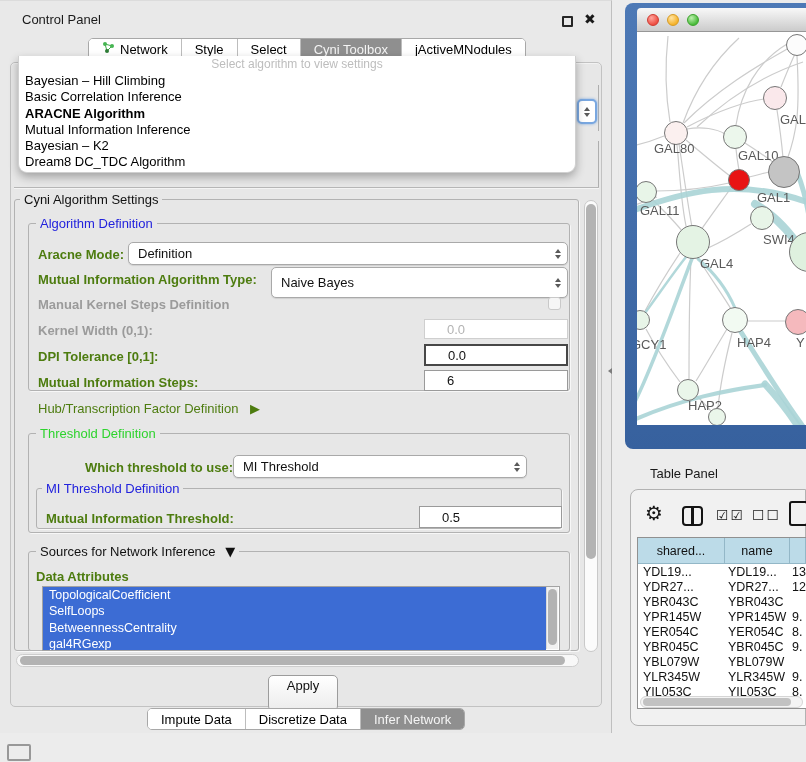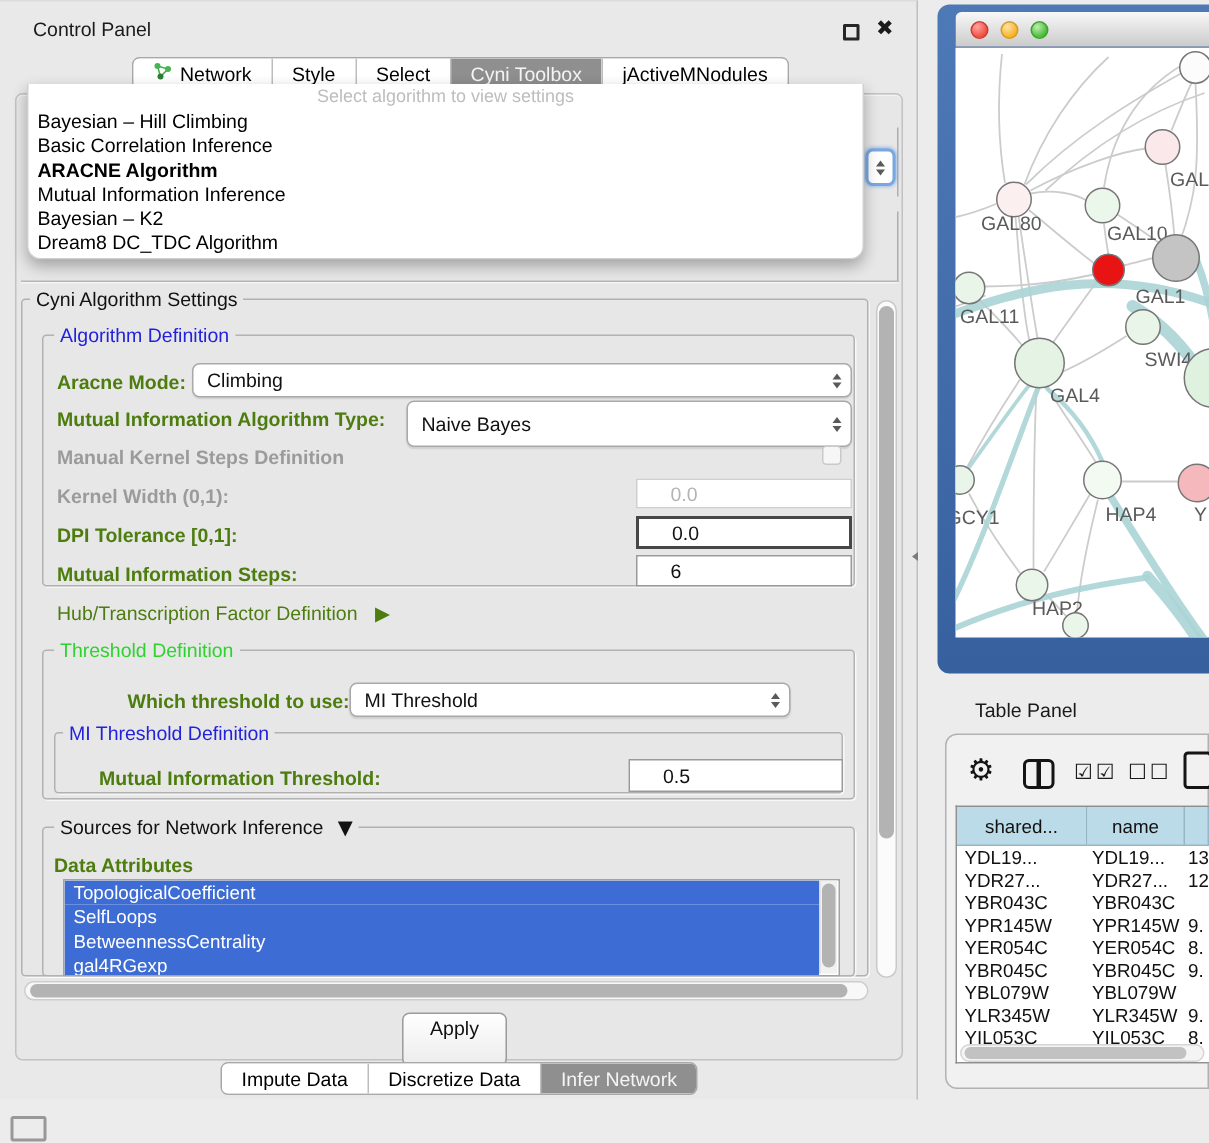--- a/index.html
+++ b/index.html
@@ -173,21 +173,21 @@
   </div>
 
   <div class="abs group" style="left:14px; top:198px; width:565px; height:452px;"></div>
   <div class="abs group-title" style="left:20px; top:192px;">Cyni Algorithm Settings</div>
 
   <div class="abs group" style="left:28px; top:222px; width:542px; height:168px;"></div>
   <div class="abs group-title gt-blue" style="left:36px; top:216px;">Algorithm Definition</div>
 
   <div class="abs lbl" style="left:38px; top:246px;">Aracne Mode:</div>
   <div class="abs combo" style="left:128px; top:241px; width:440px; height:23px;">
-    <span>Climbing</span>
+    <span>Definition</span>
     <span class="arrows">
         <span class="tri-up"></span>
         <span class="tri-down"></span>
       </span>
   </div>
 
   <div class="abs lbl" style="left:38px; top:271px;">Mutual Information Algorithm Type:</div>
   <div class="abs combo" style="left:271px; top:266px; width:297px; height:31px;">
     <span>Naive Bayes</span>
     <span class="arrows">
@@ -227,21 +227,21 @@
     <span>MI Threshold</span>
     <span class="arrows">
         <span class="tri-up"></span>
         <span class="tri-down"></span>
       </span>
   </div>
 
   <div class="abs group" style="left:36px; top:487px; width:526px; height:41px;"></div>
   <div class="abs group-title gt-blue" style="left:42px; top:481px;">MI Threshold Definition</div>
 
-  <div class="abs lbl" style="left:46px; top:510px;margin-left:20px;">Mutual Information Threshold:</div>
+  <div class="abs lbl" style="left:46px; top:510px;">Mutual Information Threshold:</div>
   <div class="abs field" style="left:419px; top:505px; width:143px; height:22px;">
     <span>0.5</span>
   </div>
 
   <div class="abs group" style="left:28px; top:550px; width:542px; height:100px;"></div>
   <div class="abs group-title" style="left:36px; top:544px;">
     <span>Sources for Network Inference</span>
     <span style="font-family:'DejaVu Sans',sans-serif; margin-left:6px;">▼</span>
   </div>
   <div class="abs lbl" style="left:36px; top:568px;">Data Attributes</div>

